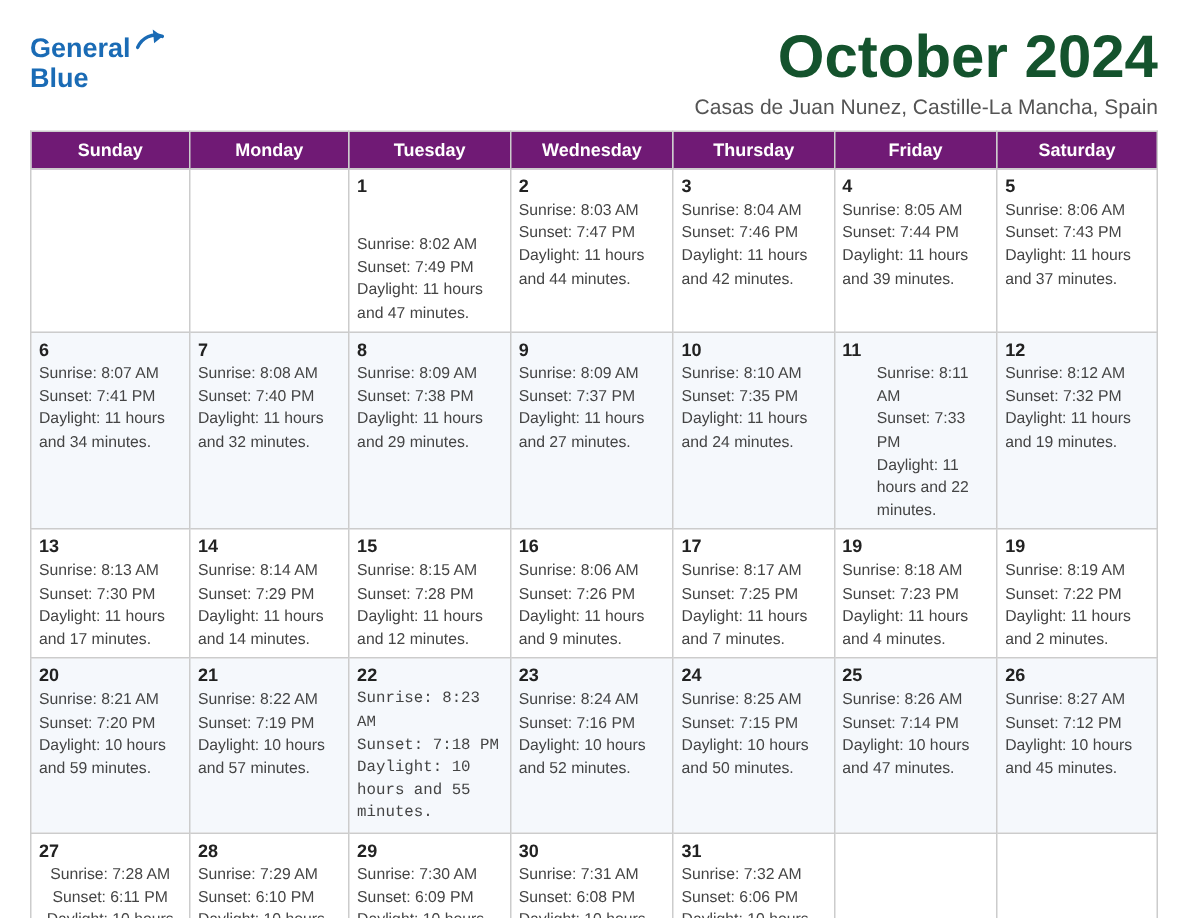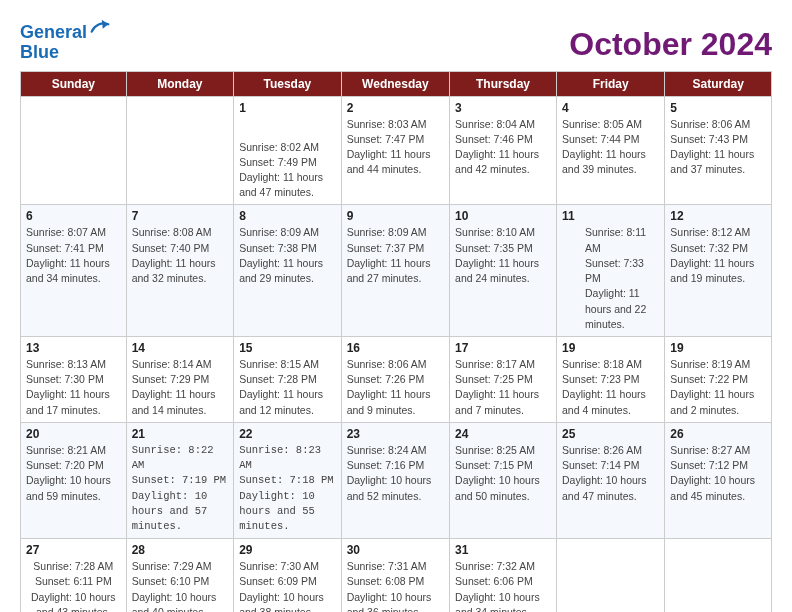--- a/index.html
+++ b/index.html
@@ -9,21 +9,21 @@
       width: 792px;
       min-height: 612px;
       overflow: hidden;
     }
     .page {
       width: 792px;
       padding: 16px 20px 10px 20px;
     }
     .header {
       display: flex;
-      align-items: flex-end;
+      align-items: flex-start;
       justify-content: space-between;
       margin-bottom: 4px;
     }
     .logo-container {
       display: flex;
       align-items: center;
     }
     .logo-text {
       font-size: 18px;
       font-weight: bold;
@@ -36,37 +36,37 @@
     .logo-icon {
       width: 22px;
       height: 22px;
       margin-left: 2px;
       fill: #1a6bb5;
     }
     .title-block {
       text-align: right;
     }
     .main-title {
-      font-size: 32px;
+      font-size: 40px;
       font-weight: bold;
-      color: #701a75;
+      color: #14532d;
     }
     .subtitle {
       font-size: 14px;
       color: #555;
       margin-top: 2px;
     }
     .calendar {
       width: 100%;
       border-collapse: collapse;
       margin-top: 8px;
       font-size: 11px;
     }
     .calendar th {
-      background-color: #7f1d1d;
+      background-color: #701a75;
       color: #fff;
       font-weight: bold;
       font-size: 12px;
       text-align: center;
       padding: 5px 4px;
       border: 1px solid #ccc;
     }
     .calendar td {
       border: 1px solid #ccc;
       vertical-align: top;
@@ -105,20 +105,21 @@
           <span>General</span><svg class="logo-icon" viewBox="0 0 24 24" xmlns="http://www.w3.org/2000/svg">
               <path d="M3 17 C6 10, 14 6, 21 9" stroke="#1a6bb5" stroke-width="2.5" fill="none" stroke-linecap="round"></path>
               <path d="M14 4 L21 9 L15 14" fill="#1a6bb5"></path>
             </svg>
         </div>
         <div class="logo-text" style="color:#1a6bb5;">Blue</div>
       </div>
     </div>
     <div class="title-block">
       <div class="main-title">October 2024</div>
+      <div class="subtitle">Casas de Juan Nunez, Castille-La Mancha, Spain</div>
     </div>
   </div>
 
   <table class="calendar">
     <thead>
       <tr>
       <th>Sunday</th>
           <th>Monday</th>
           <th>Tuesday</th>
           <th>Wednesday</th>
@@ -252,21 +253,21 @@
         </tr>
         <tr>
           <td>
             <span class="day-number">20</span>
             <div class="day-info" style="white-space: pre-line;">Sunrise: 8:21 AM
 Sunset: 7:20 PM
 Daylight: 10 hours and 59 minutes.</div>
           </td>
           <td>
             <span class="day-number">21</span>
-            <div class="day-info" style="white-space: pre-line; font-family: Liberation Mono, monospace;">Sunrise: 8:22 AM
+            <div class="day-info" style="white-space: pre-line;">Sunrise: 8:22 AM
 Sunset: 7:19 PM
 Daylight: 10 hours and 57 minutes.</div>
           </td>
           <td>
             <span class="day-number">22</span>
             <div class="day-info" style="white-space: pre-line; font-family: Liberation Mono, monospace;">Sunrise: 8:23 AM
 Sunset: 7:18 PM
 Daylight: 10 hours and 55 minutes.</div>
           </td>
           <td>

